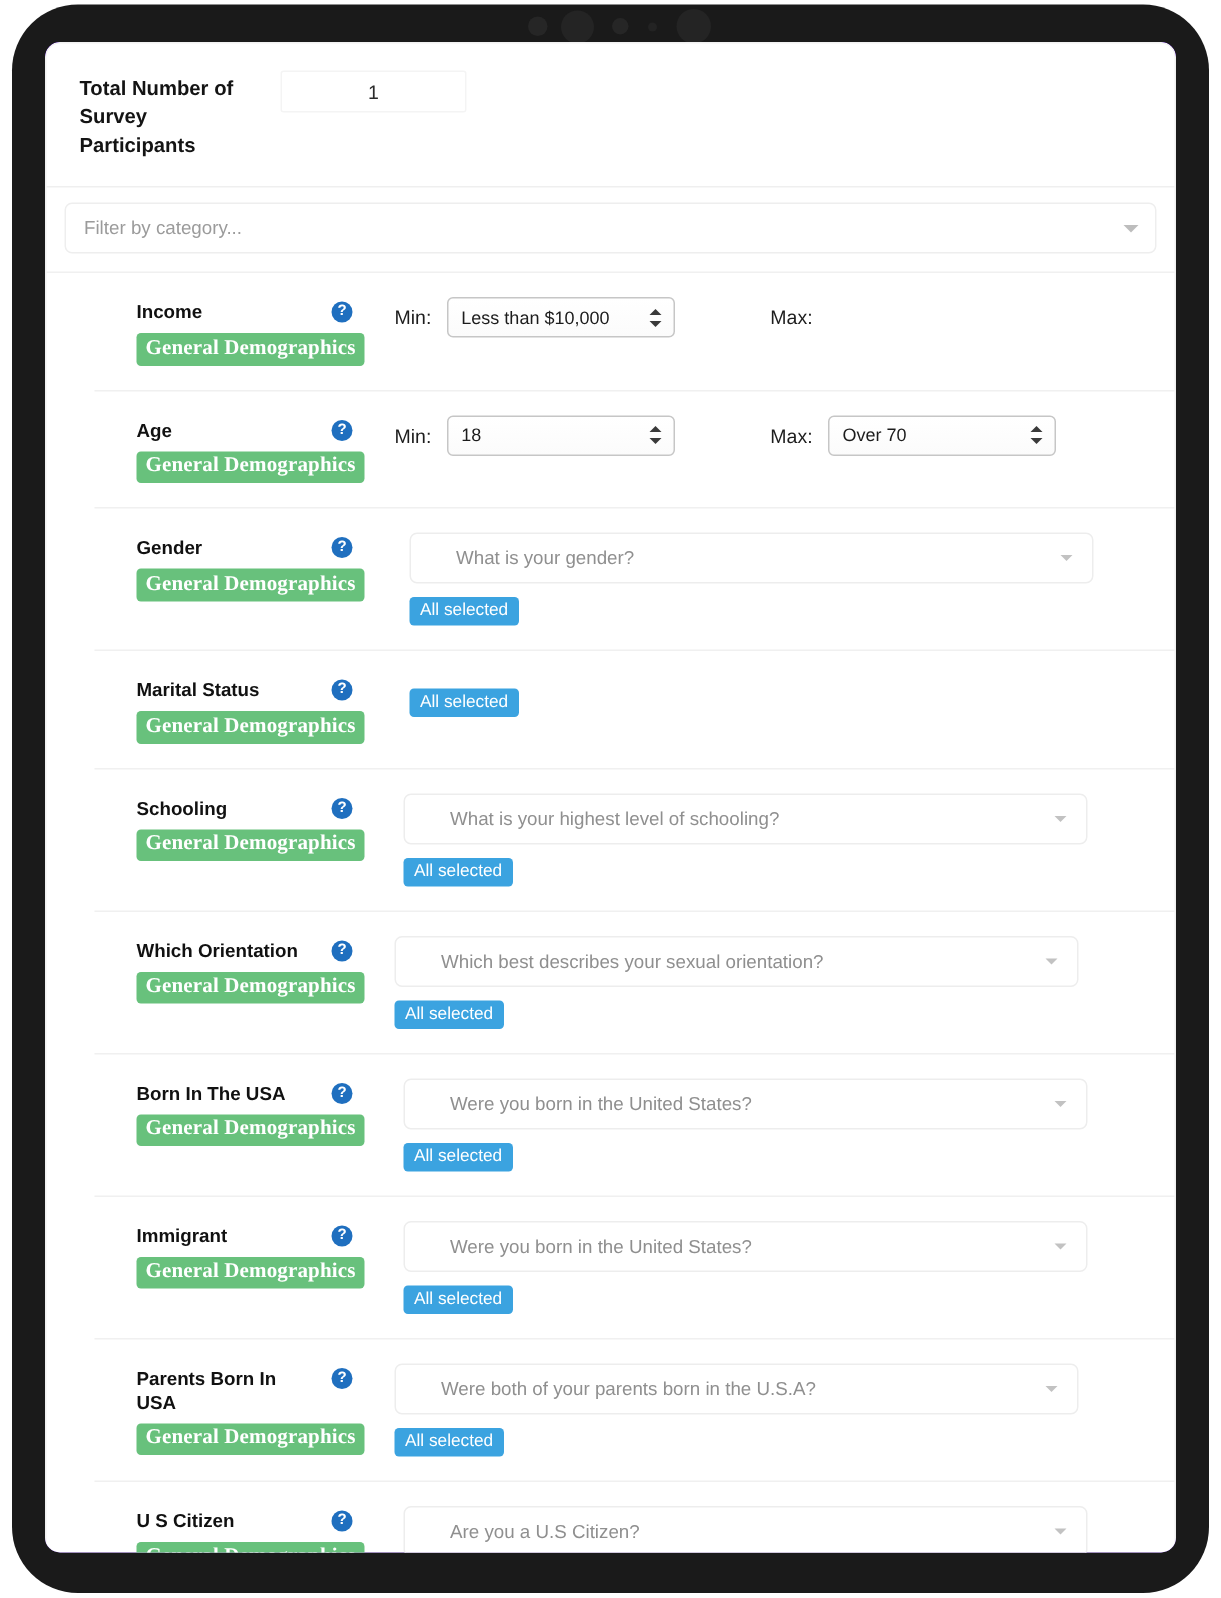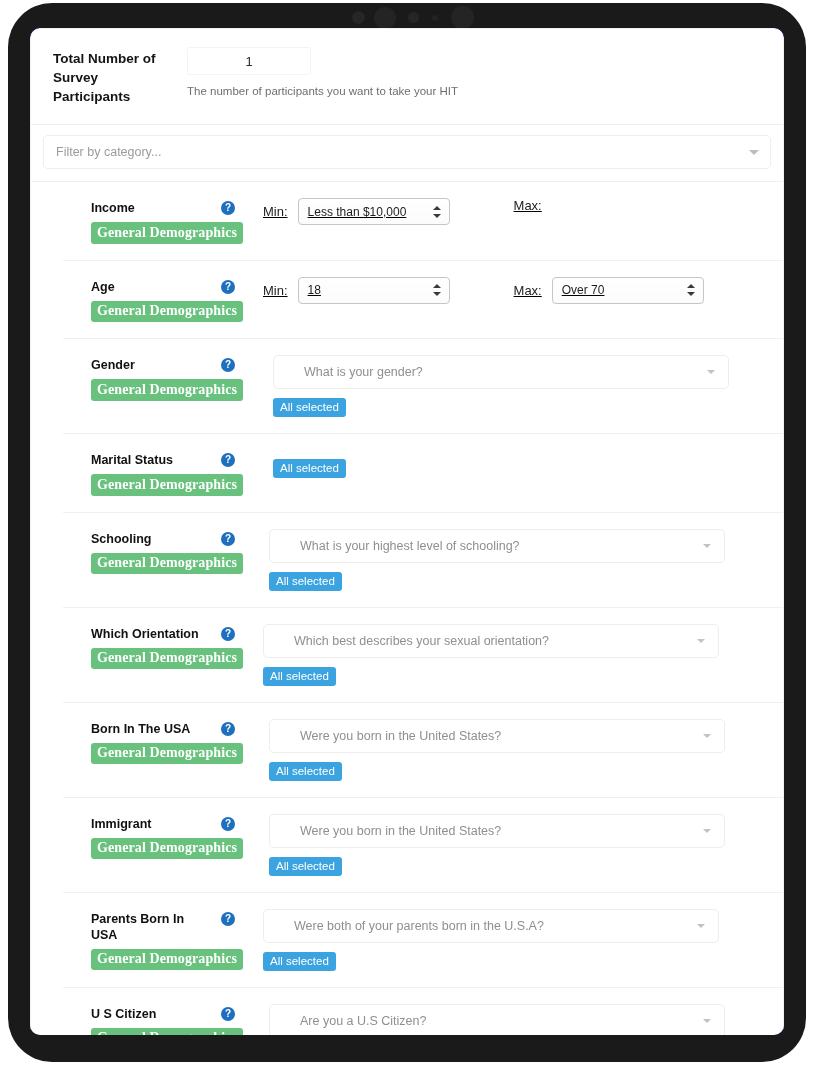--- a/index.html
+++ b/index.html
@@ -177,22 +177,21 @@
     cursor: pointer;
   }
   .row-control-col {
     flex: 1;
     min-width: 0;
   }
 
   
   .range-group {
     display: flex;
-    align-items: flex-start;
-    text-decoration: underline;
+    align-items: center;
   }
   .range-part {
     display: flex;
     align-items: center;
   }
   .range-part.max { margin-left: 64px; }
   .range-label {
     font-size: 13px;
     color: #1d1d1d;
     margin-right: 10px;
@@ -287,21 +286,20 @@
     <span class="sensor" id="sensor-5"></span>
   </div>
 
   <div id="screen">
     <div id="page-card">
 
       <div id="participants-header">
         <div id="participants-label">Total Number of Survey Participants</div>
         <div id="participants-controls">
           <input id="participants-input" type="text" value="1" style="">
-          <div id="participants-hint">The number of participants you want to take your HIT</div>
         </div>
       </div>
 
       <div id="category-filter-bar">
         <div id="category-filter-select">
           <span id="category-filter-placeholder">Filter by category...</span>
           <span class="caret-down"></span>
         </div>
       </div>
 

